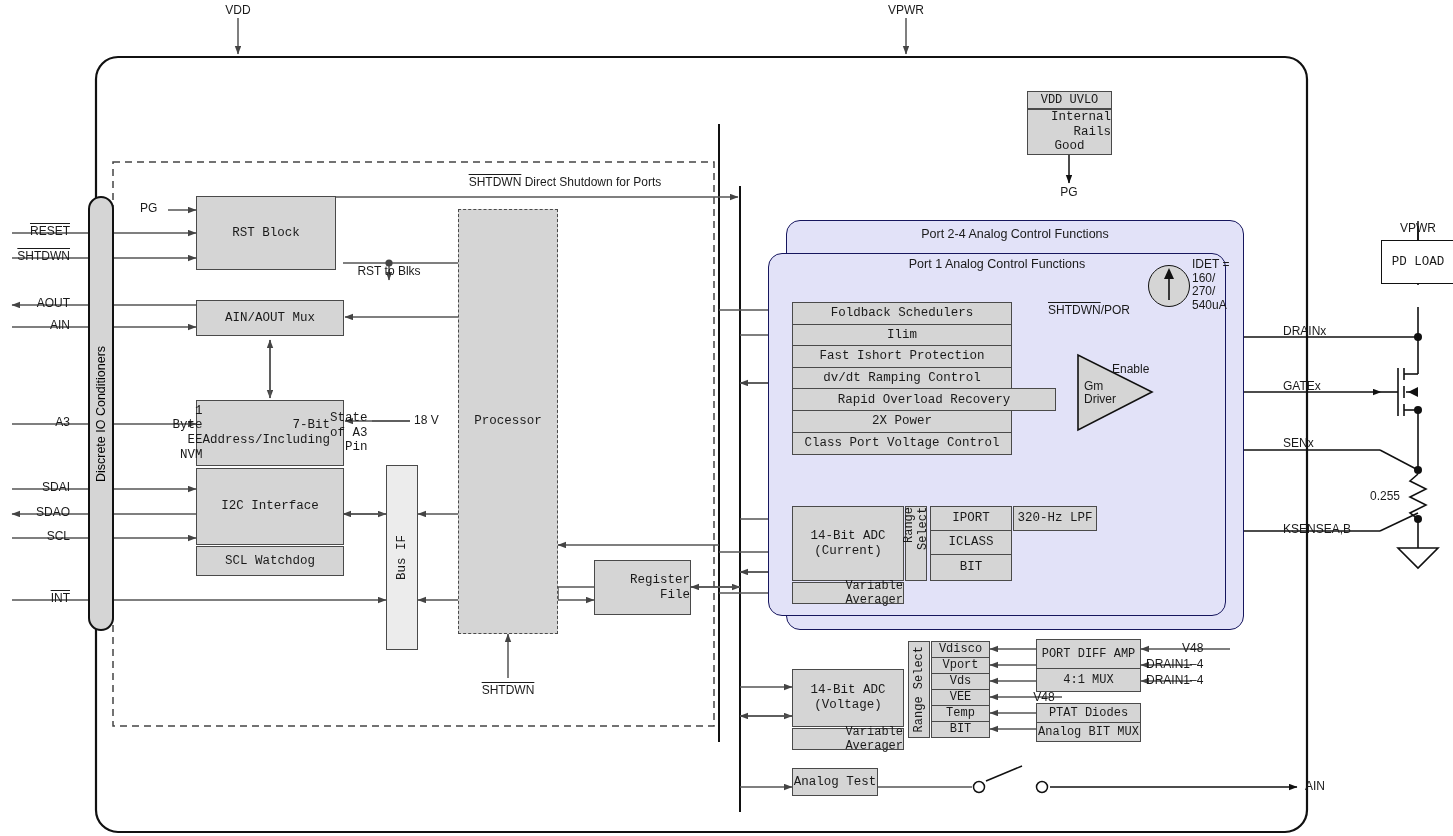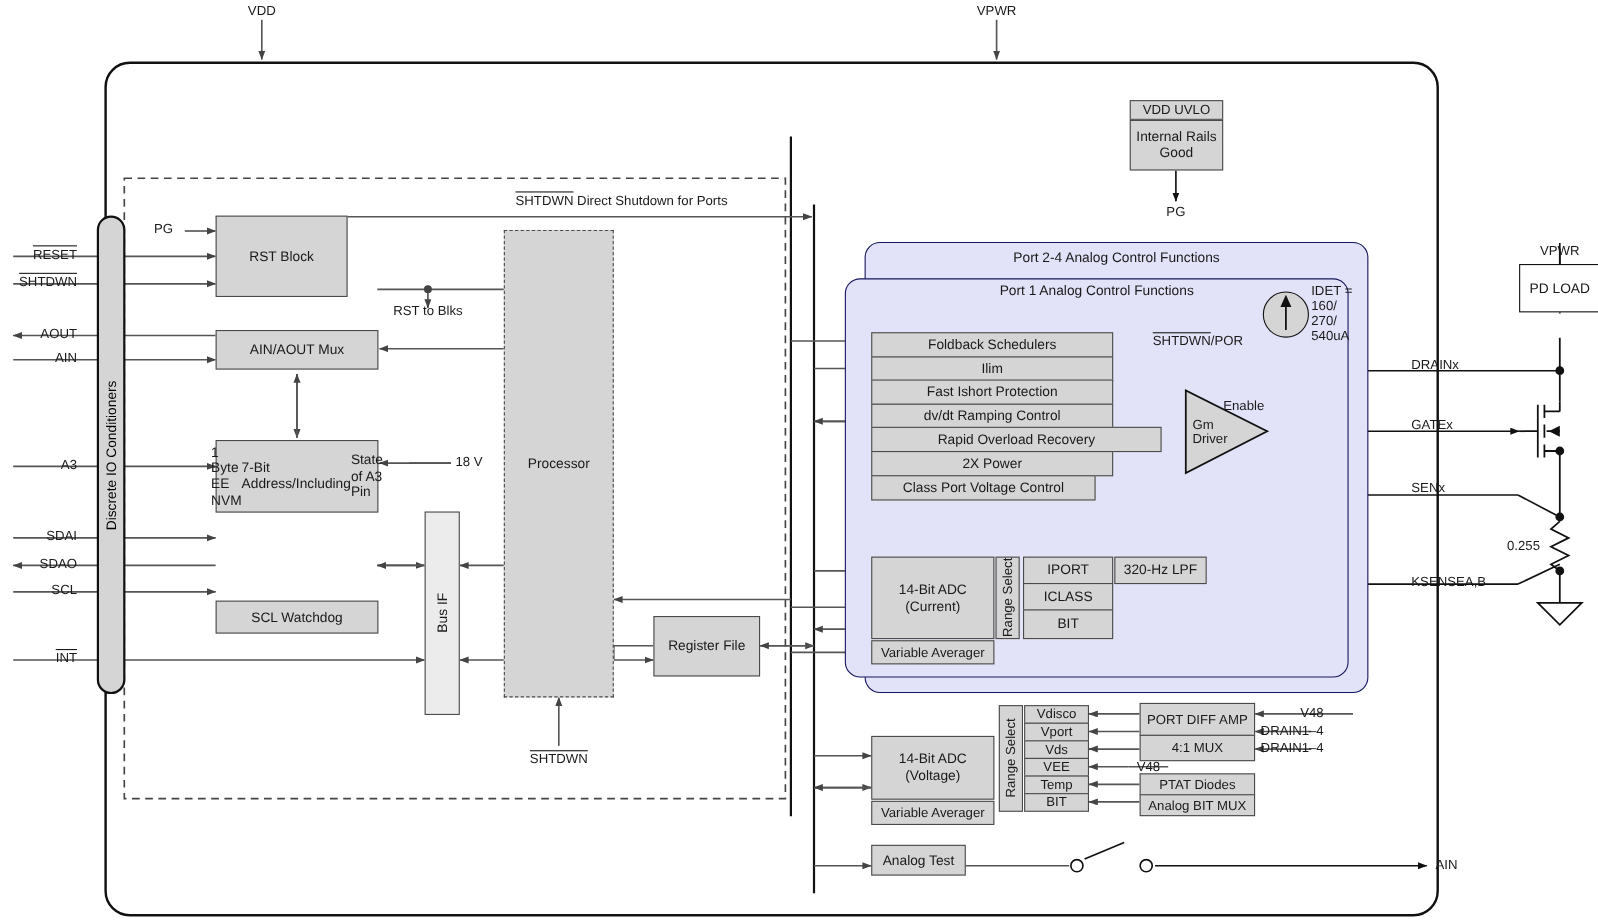--- a/index.html
+++ b/index.html
@@ -1,22 +1,22 @@
 <!DOCTYPE html>
 <html><head>
 <meta charset="utf-8">
 <title>PoE PSE Controller Block Diagram</title>
 <style>
   html,body{margin:0;padding:0;background:#ffffff;}
   body{font-family:"Liberation Sans",sans-serif;}
   #stage{position:relative;width:1453px;height:836px;background:#fff;overflow:hidden;}
   svg.layer{position:absolute;left:0;top:0;width:1453px;height:836px;}
   .blk{position:absolute;box-sizing:border-box;background:#d5d5d5;border:1.4px solid #4a4a4a;
-       display:flex;align-items:center;justify-content:center;text-align:left;
-       font-size:12.5px;color:#1a1a1a;line-height:1.18;}
+       display:flex;align-items:center;justify-content:center;text-align:right;
+       font-size:12.5px;color:#1a1a1a;line-height:1.18;font-family:Liberation Mono, monospace;}
   .blk.white{background:#ececec;}
   .blk.dash{border:1.6px dashed #4a4a4a;}
   .blk.plain{background:transparent;border:1.4px solid #111;}
   .lbl{position:absolute;font-size:12px;color:#1a1a1a;white-space:nowrap;}
   .lbl.c{transform:translateX(-50%);}
   .lbl.r{transform:translateX(-100%);}
   .ovl{text-decoration:overline;}
   .vert{writing-mode:vertical-rl;transform:rotate(180deg);}
   .panel{position:absolute;background:#e2e2f8;border:1.6px solid #16165e;box-sizing:border-box;}
   .ptitle{position:absolute;font-size:12.5px;color:#1a1a1a;white-space:nowrap;transform:translateX(-50%);}
@@ -217,41 +217,44 @@
   <div class="lbl r" style="left:70px;top:505px;">SDAO</div>
   <div class="lbl r" style="left:70px;top:529px;">SCL</div>
   <div class="lbl r ovl" style="left:70px;top:591px;">INT</div>
 
   <div class="iodiv" style="left:88px;top:196px;width:26px;height:435px;">
     <div class="vert" style="position:absolute;left:50%;top:50%;transform:translate(-50%,-50%) rotate(180deg);writing-mode:vertical-rl;font-size:12.5px;white-space:nowrap;">Discrete IO Conditioners</div>
   </div>
 
   <div class="lbl" style="left:140px;top:201px;">PG</div>
 
-  <div class="blk" style="left:196px;top:196px;width:120px;height:74px;">
+  <div class="blk" style="left:196px;top:196px;width:140px;height:74px;">
     <span>RST Block</span>
   </div>
 
-  <div class="lbl c" style="left:389px;top:275px;">RST to Blks</div>
+  <div class="lbl c" style="left:389px;top:264px;">RST to Blks</div>
 
   <div class="lbl c" style="left:565px;top:175px;">
     <span class="ovl">SHTDWN</span><span> Direct Shutdown for Ports</span>
   </div>
 
   <div class="blk" style="left:196px;top:300px;width:148px;height:36px;">
     <span>AIN/AOUT Mux</span>
   </div>
 
   <div class="blk" style="left:196px;top:400px;width:148px;height:66px;flex-direction:row;">
     <span>1 Byte EE NVM</span>
     <span>7-Bit Address/Including</span>
     <span>State of A3 Pin</span>
   </div>
   <div class="lbl" style="left:414px;top:413px;">18 V</div>
 
+  <div class="blk" style="left:196px;top:468px;width:148px;height:77px;">
+    <span>I2C Interface</span>
+  </div>
   <div class="blk" style="left:196px;top:546px;width:148px;height:30px;">
     <span>SCL Watchdog</span>
   </div>
 
   <div class="blk white" style="left:386px;top:465px;width:32px;height:185px;">
     <div class="vert" style="writing-mode:vertical-rl;transform:rotate(180deg);">Bus IF</div>
   </div>
 
   <div class="blk dash" style="left:458px;top:209px;width:100px;height:425px;align-items:center;">
     <span>Processor</span>
@@ -289,21 +292,21 @@
       </div>
     <div class="blk" style="position:relative;left:0;top:0;width:220px;height:23px;margin-top:-1.4px;">
         <span>dv/dt Ramping Control</span>
       </div>
     <div class="blk" style="position:relative;left:0;top:0;width:264px;height:23px;margin-top:-1.4px;">
         <span>Rapid Overload Recovery</span>
       </div>
     <div class="blk" style="position:relative;left:0;top:0;width:220px;height:23px;margin-top:-1.4px;">
         <span>2X Power</span>
       </div>
-    <div class="blk" style="position:relative;left:0;top:0;width:204px;height:23px;margin-top:-1.4px;">
+    <div class="blk" style="position:relative;left:0;top:0;width:220px;height:23px;margin-top:-1.4px;">
         <span>Class Port Voltage Control</span>
       </div>
   </div>
 
   <svg class="layer" style="pointer-events:none;">
     <polygon points="1078,355 1078,430 1152,392" fill="#d5d5d5" stroke="#111" stroke-width="1.6"></polygon>
   </svg>
   <div class="lbl" style="left:1084px;top:380px;line-height:1.12;">
     <div>Gm</div>
     <div>Driver</div>

